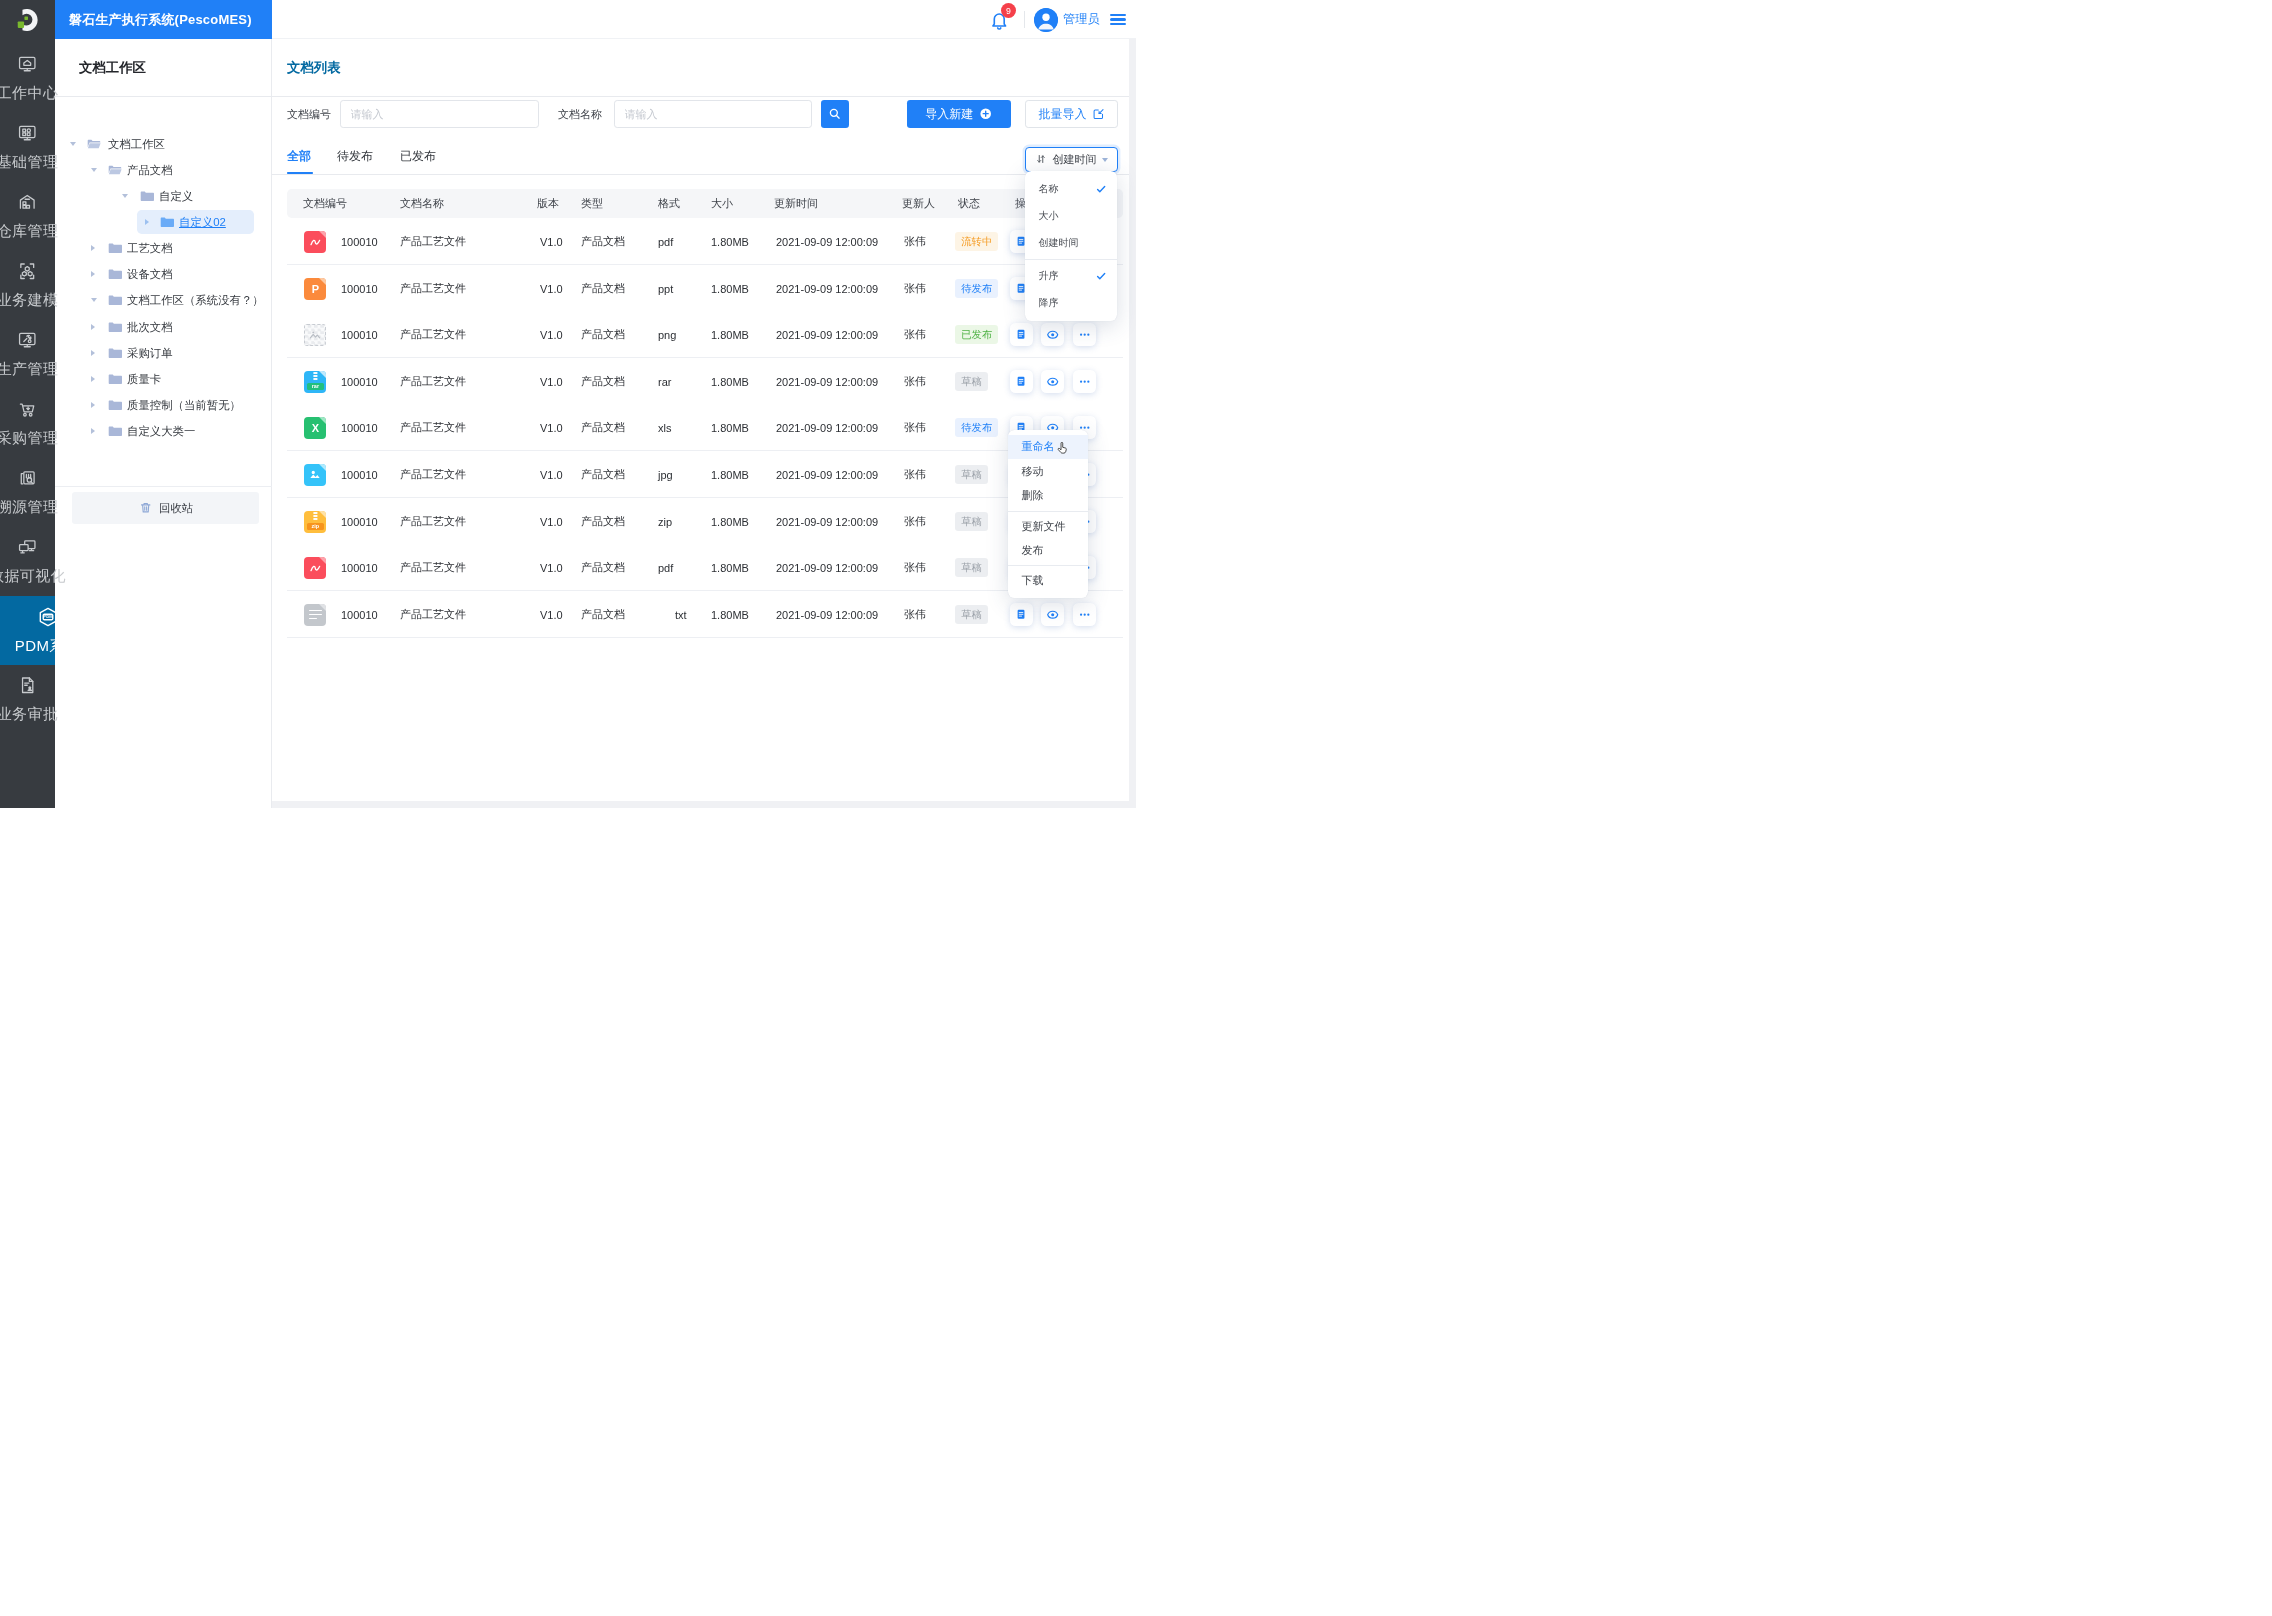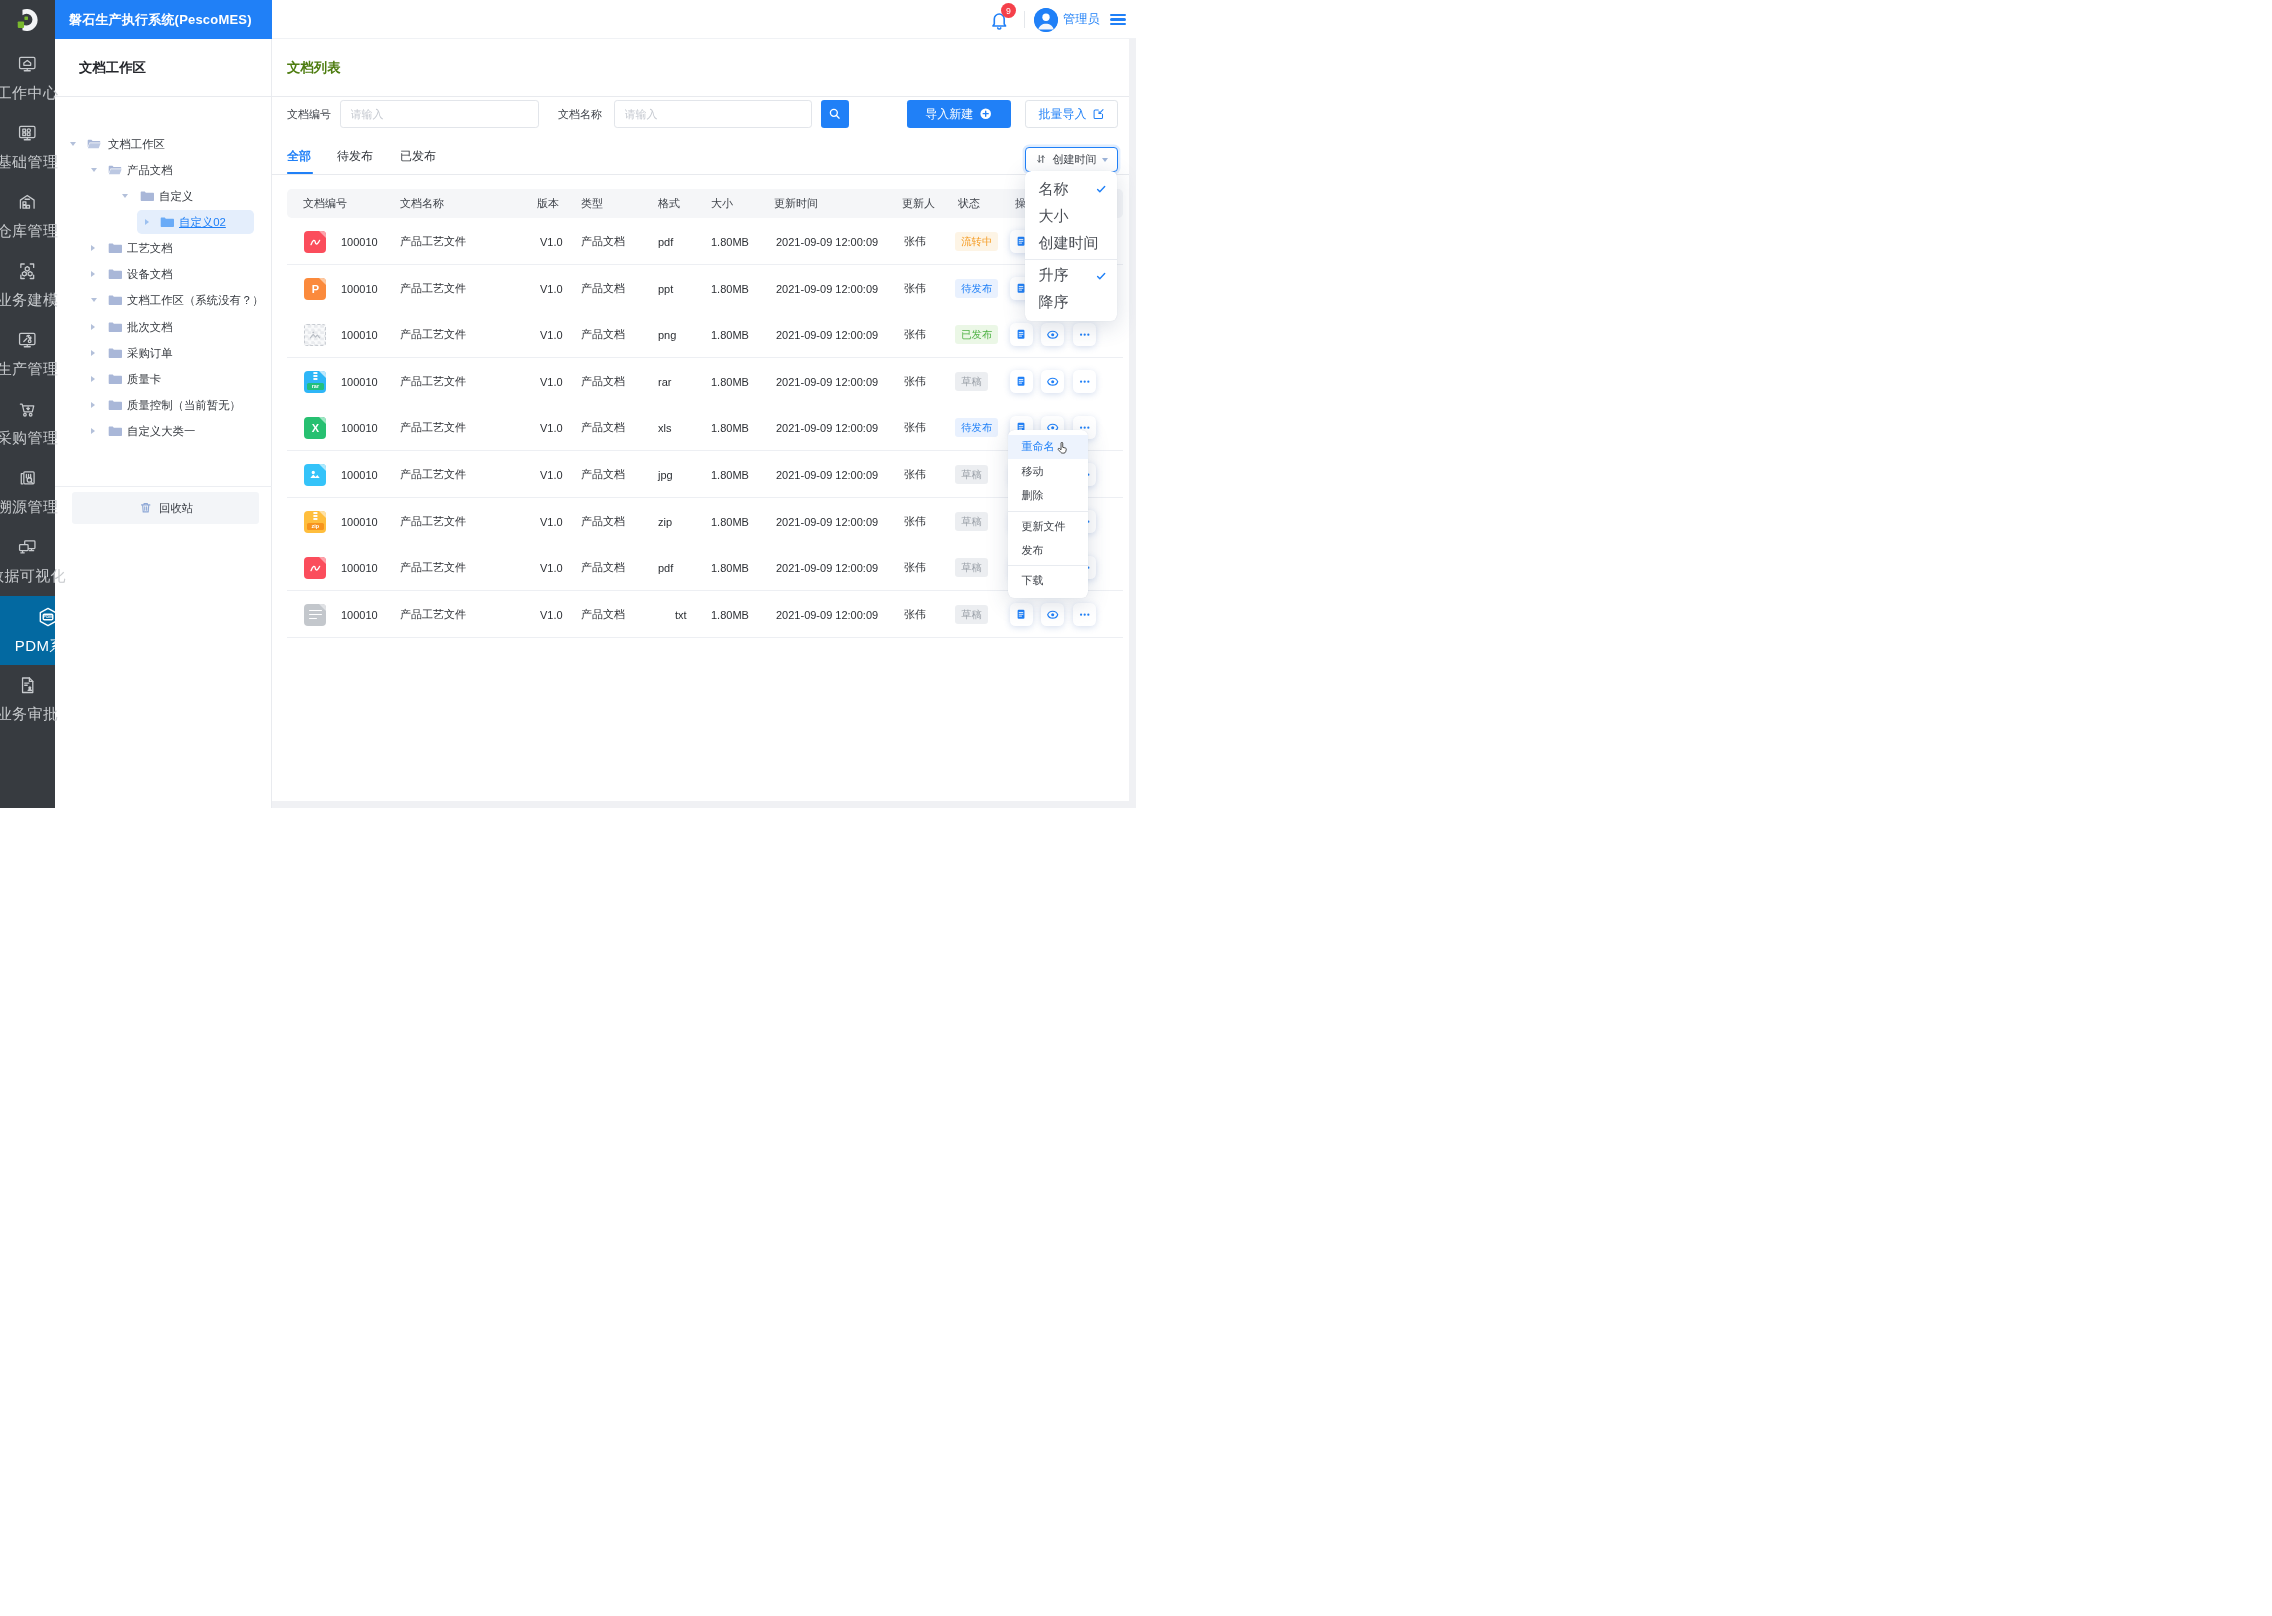--- a/index.html
+++ b/index.html
@@ -40,21 +40,21 @@
   .caret.right { border-top:3.6px solid transparent; border-bottom:3.6px solid transparent; border-left:4.3px solid #b3c0da; }
   .tree-folder { position:absolute; width:14px; height:12px; }
   .tree-label { position:absolute; font-size:11.4px; color:#35393f; white-space:nowrap; }
   .tree-row.selected .tree-label { color:#2080f7;text-decoration:underline; }
   .tree-divider { position:absolute; left:0; top:395px; width:217px; height:0.8px; background:#eceef2; }
   .recycle-btn { position:absolute; left:17.4px; top:401px; width:187px; height:32px; background:#f3f5f8; border-radius:3.2px; display:flex; align-items:center; justify-content:center; gap:7px; cursor:pointer; }
   .recycle-label { font-size:11.4px; color:#3a3e45; }
 
   
   .main-titlebar { position:absolute; left:272px; top:39px; width:864px; height:58px; background:#fff; border-bottom:0.8px solid #e8eaee; }
-  .main-title { position:absolute; left:15px; top:0; height:58px; display:flex; align-items:center; font-size:13.4px; font-weight:700; color:#4d7c0f; }
+  .main-title { position:absolute; left:15px; top:0; height:58px; display:flex; align-items:center; font-size:13.4px; font-weight:700; color:#0369a1; }
 
   .field-label { position:absolute; height:28px; display:flex; align-items:center; font-size:11px; color:#3f434a; }
   .txt-input { position:absolute; height:28px; border:0.8px solid #e2e5ea; border-radius:3.2px; padding:0 9.5px; font-size:11px; color:#33363c; outline:none; font-family:"Liberation Sans",sans-serif; background:#fff; }
   .txt-input::placeholder { color:#c6cad1; }
   .search-btn { position:absolute; left:821px; top:100px; width:28px; height:28px; background:#2080f7; border:none; border-radius:3.2px; display:flex; align-items:center; justify-content:center; cursor:pointer; }
   .btn-primary { position:absolute; left:907px; top:100px; width:104px; height:28px; background:#2080f7; border:none; border-radius:3.2px; color:#fff; font-size:12px; display:flex; align-items:center; justify-content:center; gap:6.3px; cursor:pointer; font-family:"Liberation Sans",sans-serif; }
   .btn-outline { position:absolute; left:1025px; top:100px; width:93px; height:28px; background:#fff; border:0.8px solid #e0e4e9; border-radius:3.2px; color:#2080f7; font-size:12px; display:flex; align-items:center; justify-content:center; gap:5.5px; cursor:pointer; font-family:"Liberation Sans",sans-serif; }
 
   .tabs-border { position:absolute; left:272px; top:174px; width:864px; height:0.8px; background:#e8eaee; }
   .tab { position:absolute; top:148px; height:24px; font-size:12px; color:#33373d; cursor:pointer; }
@@ -95,21 +95,21 @@
   .f-rar .zip-band { background:#22bf7e; }
   .f-zip .zip-band { background:#f7941d; }
   .zipper { position:absolute; top:1.6px; left:50%; transform:translateX(-50%); width:3.2px; height:9.5px;
     background:repeating-linear-gradient(#fff 0 1.6px, transparent 1.6px 3.2px); opacity:.95; }
   .txt-lines { width:12.6px; } .txt-lines i { display:block; height:1.6px; background:#fff; border-radius:0.8px; margin:2.4px 0; }
   .txt-lines i:last-child { width:8px; }
 
   
   .panel { position:absolute; background:#fff; border-radius:6.3px; box-shadow:0 4.7px 22px rgba(50,70,110,.18), 0 0 0.8px rgba(50,70,110,.2); z-index:30; }
   .sort-panel { left:1025px; top:171px; width:92px; padding:4.7px 0; }
-  .sort-item { height:27px; display:flex; align-items:center; padding:0 11px 0 13.4px; font-size:15px; color:#4a4e55; cursor:pointer; justify-content:space-between; }
+  .sort-item { height:27px; display:flex; align-items:center; padding:0 11px 0 13.4px; font-size:10px; color:#4a4e55; cursor:pointer; justify-content:space-between; }
   .panel-divider { height:0.8px; background:#e8ebf0; margin:2.4px 0; }
   .ctx-menu { left:1008px; top:430px; width:80px; padding:4.7px 0; }
   .ctx-item { position:relative; height:24.5px; display:flex; align-items:center; padding:0 8px 0 13.4px; font-size:11px; color:#3f434a; cursor:pointer; }
   .ctx-item.active { background:#edf3fd; color:#2080f7; }
   .hand-cursor { position:absolute; left:49px; top:7px; }
 
   
   .vtrack { position:absolute; right:0; top:39px; width:7px; height:769px; background:#f0f1f4; z-index:5; }
   .htrack { position:absolute; left:272px; top:801px; width:864px; height:7px; background:#f0f1f4; z-index:5; }
 </style>

